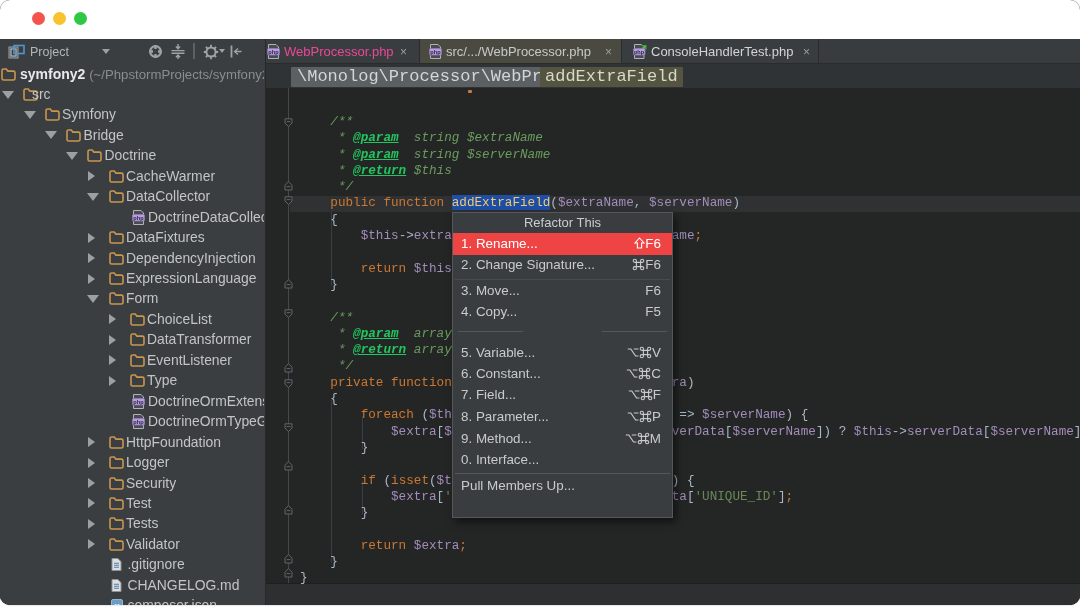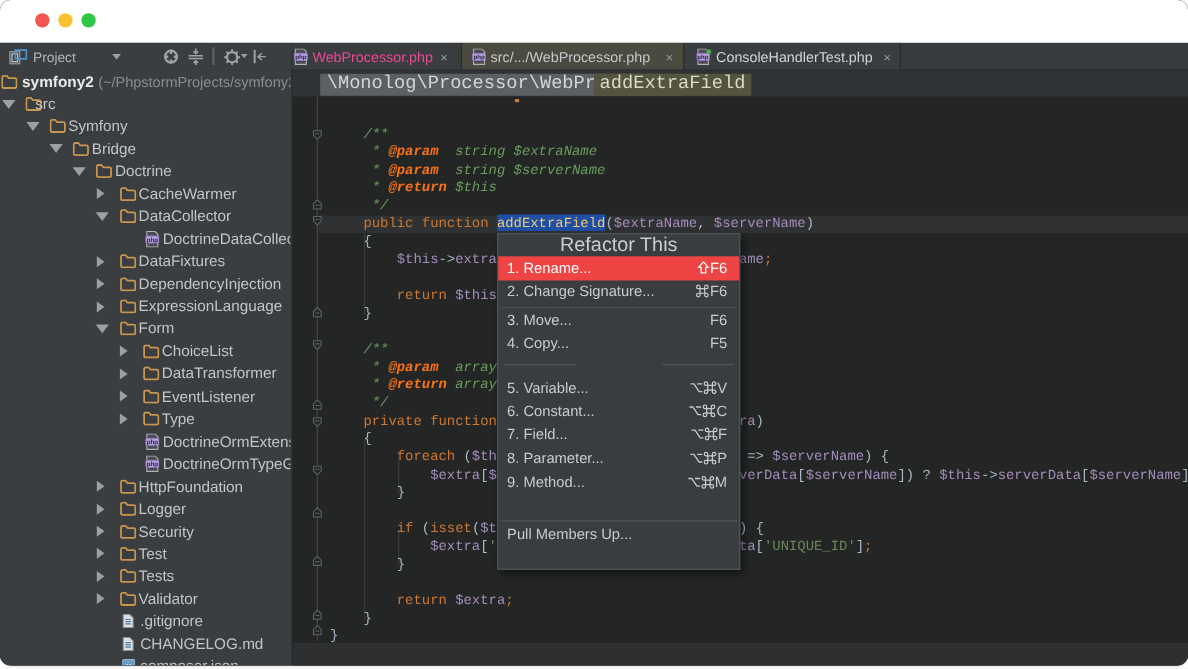--- a/index.html
+++ b/index.html
@@ -22,21 +22,21 @@
 .chip{position:absolute;height:20px;line-height:20px;font-family:"Liberation Mono",monospace;font-size:17px;border-radius:1px}
 #editor{position:absolute;left:266px;top:88px;width:814px;height:495px;background:#242626}
 #gutline{position:absolute;left:288px;top:88px;width:1px;height:495px;background:#45474a}
 #botstrip{position:absolute;left:266px;top:583px;width:814px;height:22px;background:#2d2f30;border-top:1px solid #1d1f20}
 #curline{position:absolute;left:290px;top:195.5px;width:790px;height:16px;background:#2f3132}
 .ig{position:absolute;width:1px;background:#3b3e40}
 .cl{position:absolute;font-family:"Liberation Mono",monospace;font-size:12.65px;line-height:16.3px;white-space:pre;color:#a9b7c6;z-index:2}
 .k{color:#cc7832}
 .v{color:#a38cba}
 .c{color:#6a9c5c;font-style:italic}
-.t{color:#f97316;font-weight:bold;font-style:italic}
+.t{color:#22c55e;font-weight:bold;text-decoration:underline;font-style:italic}
 .s{color:#6a8759}
 .sel{background:#1f4ea6;color:#f3ca6d}
 #popup{position:absolute;left:452px;top:212px;width:221px;height:306px;background:#3a3d40;border:1px solid #55585a;box-sizing:border-box;box-shadow:3px 4px 8px rgba(0,0,0,.55);z-index:10}
 .mi{position:absolute;left:0;width:219px;height:22px;line-height:22px;font-size:13.4px;color:#c8cacc;padding-left:8px;box-sizing:border-box;white-space:nowrap}
 .hl{background:#ef4444;color:#ffffff}
 .sc{position:absolute;right:11px;top:0;height:22px;line-height:22px}
 .msep{position:absolute;left:2px;width:215px;height:1px;background:#55585a}
 </style>
 </head>
 <body>
@@ -331,21 +331,21 @@
     </svg>
 <svg style="position:absolute;left:284px;top:554.0px;z-index:3" width="9" height="10" viewBox="0 0 9 10">
       <path d="M4.5 0.6 L8 4.2 V9 H1 V4.2 Z" fill="#242626" stroke="#60646a" stroke-width="1"></path>
       <path d="M2.6 5.6 H6.4" stroke="#60646a" stroke-width="1"></path>
     </svg>
 <svg style="position:absolute;left:284px;top:568.0px;z-index:3" width="9" height="10" viewBox="0 0 9 10">
       <path d="M4.5 0.6 L8 4.2 V9 H1 V4.2 Z" fill="#242626" stroke="#60646a" stroke-width="1"></path>
       <path d="M2.6 5.6 H6.4" stroke="#60646a" stroke-width="1"></path>
     </svg>
 <div id="popup">
-<div style="position:absolute;left:0;top:0;width:219px;height:19px;line-height:19px;text-align:center;font-size:18px;color:#cbcdcf">Refactor This</div>
+<div style="position:absolute;left:0;top:0;width:219px;height:19px;line-height:19px;text-align:center;font-size:13px;color:#cbcdcf">Refactor This</div>
 <div class="mi hl" style="top:19.5px">1. Rename...<span class="sc"><svg width="11" height="12" viewBox="0 0 11 12" style="vertical-align:-1.5px">
             <path d="M5.5 1 L10 6 H7.6 V11 H3.4 V6 H1 Z" fill="none" stroke="#ffffff" stroke-width="1.1"></path>
           </svg>F6</span></div>
 <div class="mi" style="top:41.3px">2. Change Signature...<span class="sc"><svg width="13" height="13" viewBox="0 0 13 13" style="vertical-align:-2px">
             <path d="M4.4 4.4 H8.6 V8.6 H4.4 Z" fill="none" stroke="#c8cacc" stroke-width="1.1"></path>
             <path d="M4.4 4.4 V2.8 A1.6 1.6 0 1 0 2.8 4.4 H4.4 Z M8.6 4.4 H10.2 A1.6 1.6 0 1 0 8.6 2.8 V4.4 Z M8.6 8.6 V10.2 A1.6 1.6 0 1 0 10.2 8.6 H8.6 Z M4.4 8.6 H2.8 A1.6 1.6 0 1 0 4.4 10.2 V8.6 Z" fill="none" stroke="#c8cacc" stroke-width="1.1"></path>
           </svg>F6</span></div>
 <div class="msep" style="top:65.5px;background:#4a4d4f"></div>
 <div class="mi" style="top:67.2px">3. Move...<span class="sc">F6</span></div>
 <div class="mi" style="top:88.0px">4. Copy...<span class="sc">F5</span></div>
@@ -374,18 +374,19 @@
           </svg><svg width="13" height="13" viewBox="0 0 13 13" style="vertical-align:-2px">
             <path d="M4.4 4.4 H8.6 V8.6 H4.4 Z" fill="none" stroke="#c8cacc" stroke-width="1.1"></path>
             <path d="M4.4 4.4 V2.8 A1.6 1.6 0 1 0 2.8 4.4 H4.4 Z M8.6 4.4 H10.2 A1.6 1.6 0 1 0 8.6 2.8 V4.4 Z M8.6 8.6 V10.2 A1.6 1.6 0 1 0 10.2 8.6 H8.6 Z M4.4 8.6 H2.8 A1.6 1.6 0 1 0 4.4 10.2 V8.6 Z" fill="none" stroke="#c8cacc" stroke-width="1.1"></path>
           </svg>P</span></div>
 <div class="mi" style="top:215.0px">9. Method...<span class="sc"><svg width="12" height="11" viewBox="0 0 12 11" style="vertical-align:-1px">
             <path d="M0.8 2 H3.8 L8.6 9 H11.4 M6.8 2 H11.4" fill="none" stroke="#c8cacc" stroke-width="1.2"></path>
           </svg><svg width="13" height="13" viewBox="0 0 13 13" style="vertical-align:-2px">
             <path d="M4.4 4.4 H8.6 V8.6 H4.4 Z" fill="none" stroke="#c8cacc" stroke-width="1.1"></path>
             <path d="M4.4 4.4 V2.8 A1.6 1.6 0 1 0 2.8 4.4 H4.4 Z M8.6 4.4 H10.2 A1.6 1.6 0 1 0 8.6 2.8 V4.4 Z M8.6 8.6 V10.2 A1.6 1.6 0 1 0 10.2 8.6 H8.6 Z M4.4 8.6 H2.8 A1.6 1.6 0 1 0 4.4 10.2 V8.6 Z" fill="none" stroke="#c8cacc" stroke-width="1.1"></path>
           </svg>M</span></div>
+<div class="mi" style="top:236.4px">0. Interface...</div>
 <div class="msep" style="top:259.5px"></div>
 <div class="mi" style="top:261.5px">Pull Members Up...</div>
 </div>
 
 <div id="botstrip"></div>
 </div>
 
 </body></html>

